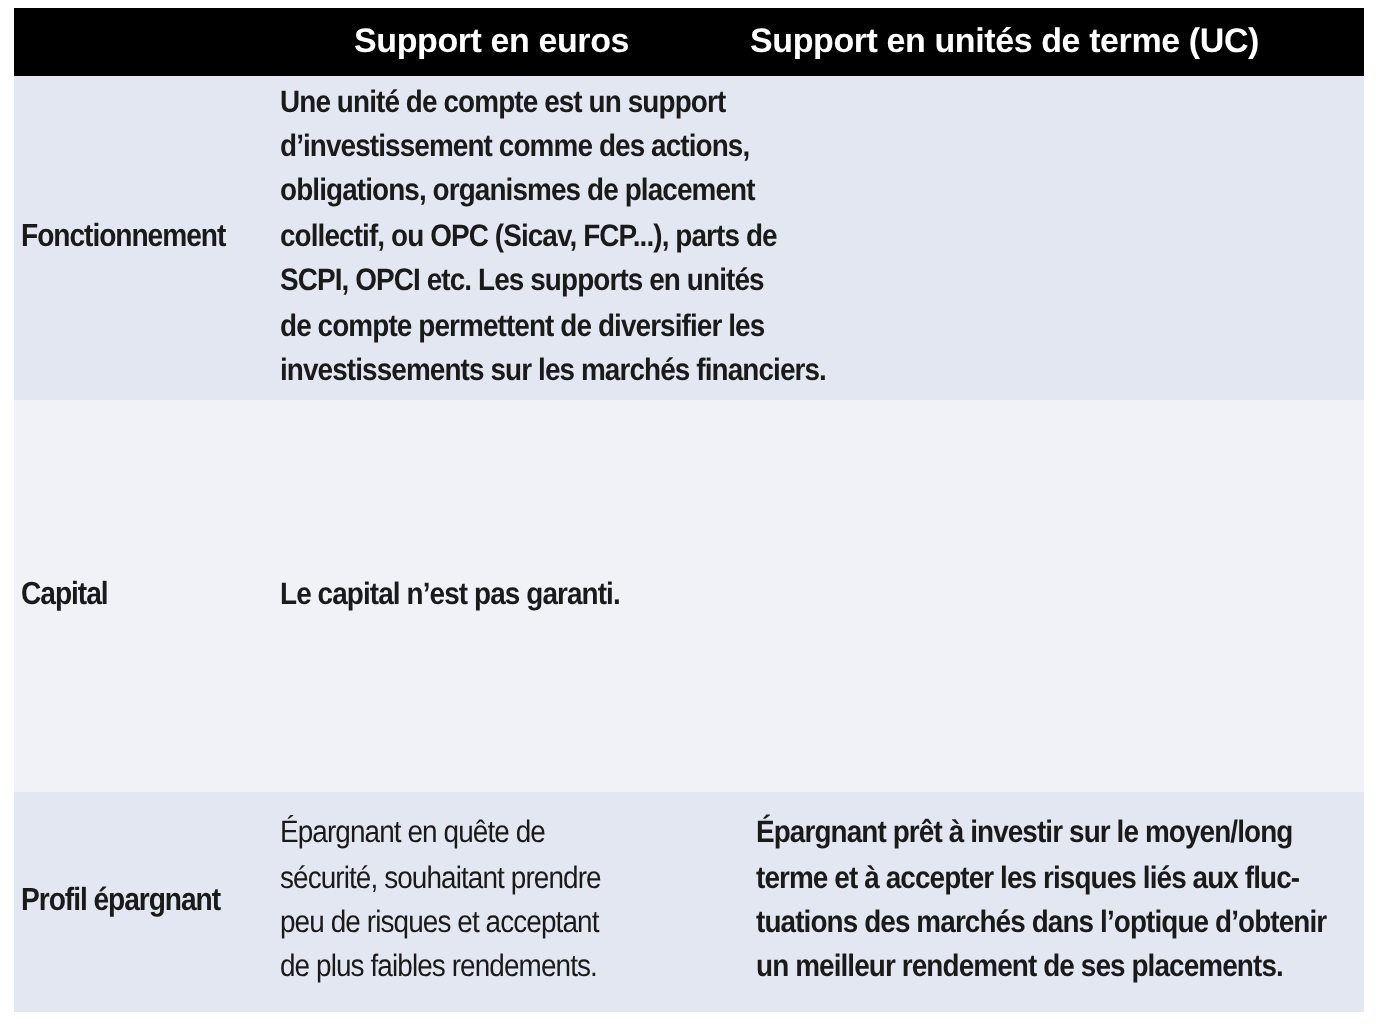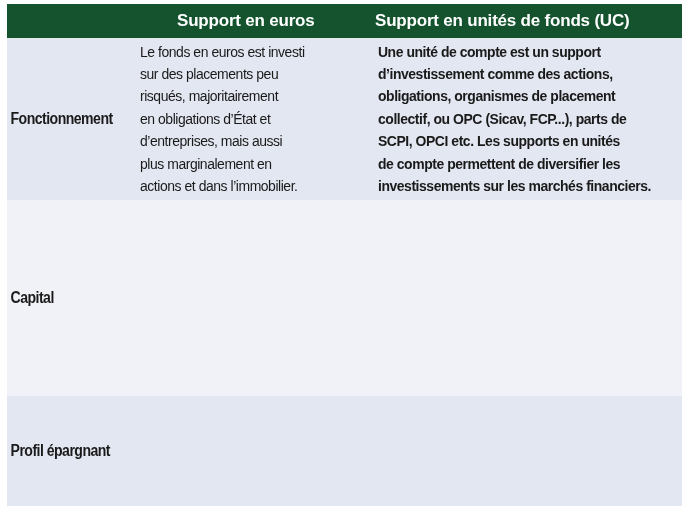--- a/index.html
+++ b/index.html
@@ -3,21 +3,21 @@
 <meta charset="utf-8">
 <style>
   html, body { margin: 0; padding: 0; background: #ffffff; }
   body { width: 700px; height: 514px; position: relative; overflow: hidden; }
   .table {
     position: absolute; left: 7px; top: 4px; width: 675px;
     font-family: "Liberation Sans", sans-serif;
     color: #1a1a1a;
   }
   .row { display: flex; width: 100%; }
-  .header { background: #14532d; height: 34px; align-items: center; }
+  .header { background: #000000; height: 34px; align-items: center; }
   .header .cell {
     color: #ffffff; font-weight: bold; font-size: 17px;
     letter-spacing: -0.2px;
   }
   .header .c1 { width: 123px; }
   .header .c2 { width: 238px; text-align: left; padding-left: 47px; box-sizing: border-box; }
   .header .c3 { width: 314px; padding-left: 7px; box-sizing: border-box; }
   .cell { box-sizing: border-box; }
   .body-row { align-items: center; }
   .body-row .c1 {
@@ -38,45 +38,51 @@
   .r2 { background: #f1f2f7; height: 196px; }
   .r3 { background: #e3e7f1; height: 110px; }
 </style>
 </head>
 <body>
 
 <div class="table">
   <div class="row header">
     <div class="cell c1"></div>
     <div class="cell c2">Support en euros</div>
-    <div class="cell c3">Support en unités de fonds (UC)</div>
+    <div class="cell c3">Support en unités de terme (UC)</div>
   </div>
 
   <div class="row body-row r1">
     <div class="cell c1">Fonctionnement</div>
-    <div class="cell c2">
-        <div class="txt">Le fonds en euros est investi
-sur des placements peu
-risqués, majoritairement
-en obligations d’État et
-d’entreprises, mais aussi
-plus marginalement en
-actions et dans l’immobilier.</div>
-      </div>
     <div class="cell c3">
         <div class="txt">Une unité de compte est un support
 d’investissement comme des actions,
 obligations, organismes de placement
 collectif, ou OPC (Sicav, FCP...), parts de
 SCPI, OPCI etc. Les supports en unités
 de compte permettent de diversifier les
 investissements sur les marchés financiers.</div>
       </div>
   </div>
 
   <div class="row body-row r2">
     <div class="cell c1">Capital</div>
+    <div class="cell c3">
+        <div class="txt">Le capital n’est pas garanti.</div>
+      </div>
   </div>
 
   <div class="row body-row r3">
     <div class="cell c1">Profil épargnant</div>
+    <div class="cell c2">
+        <div class="txt">Épargnant en quête de
+sécurité, souhaitant prendre
+peu de risques et acceptant
+de plus faibles rendements.</div>
+      </div>
+    <div class="cell c3">
+        <div class="txt">Épargnant prêt à investir sur le moyen/long
+terme et à accepter les risques liés aux fluc-
+tuations des marchés dans l’optique d’obtenir
+un meilleur rendement de ses placements.</div>
+      </div>
   </div>
 </div>
 
 </body></html>

